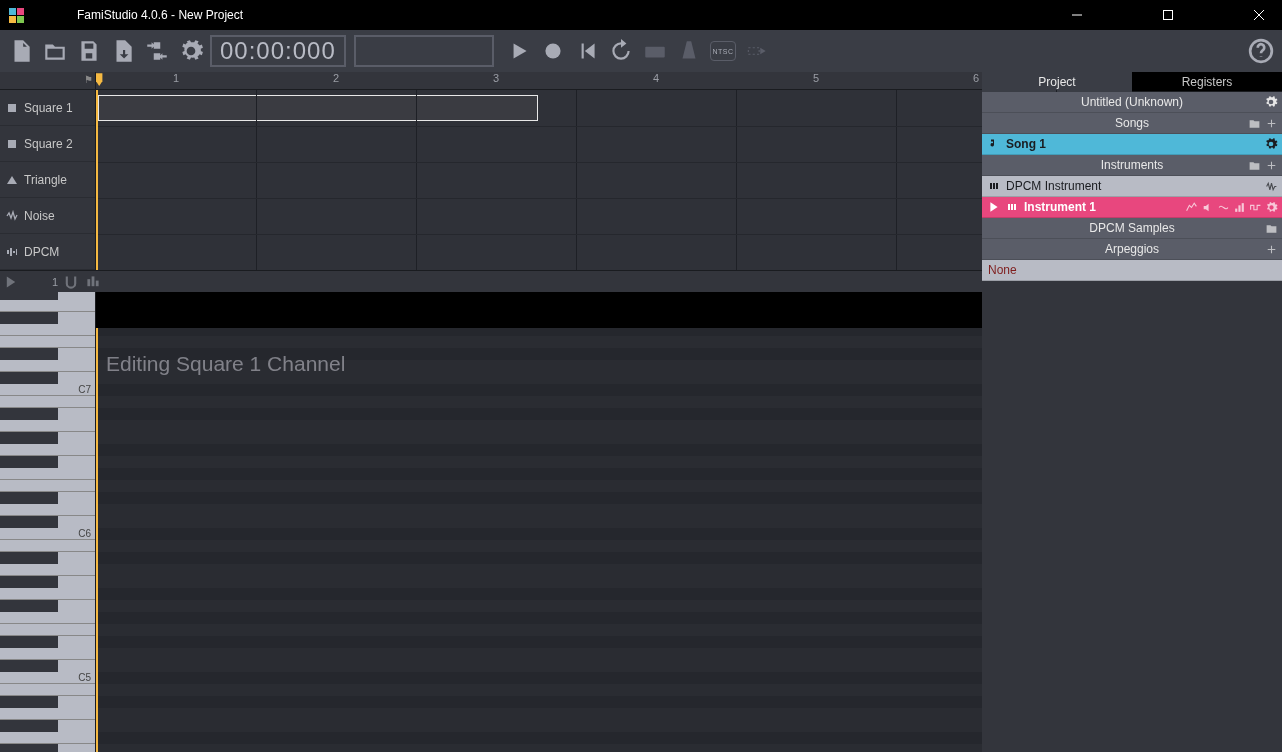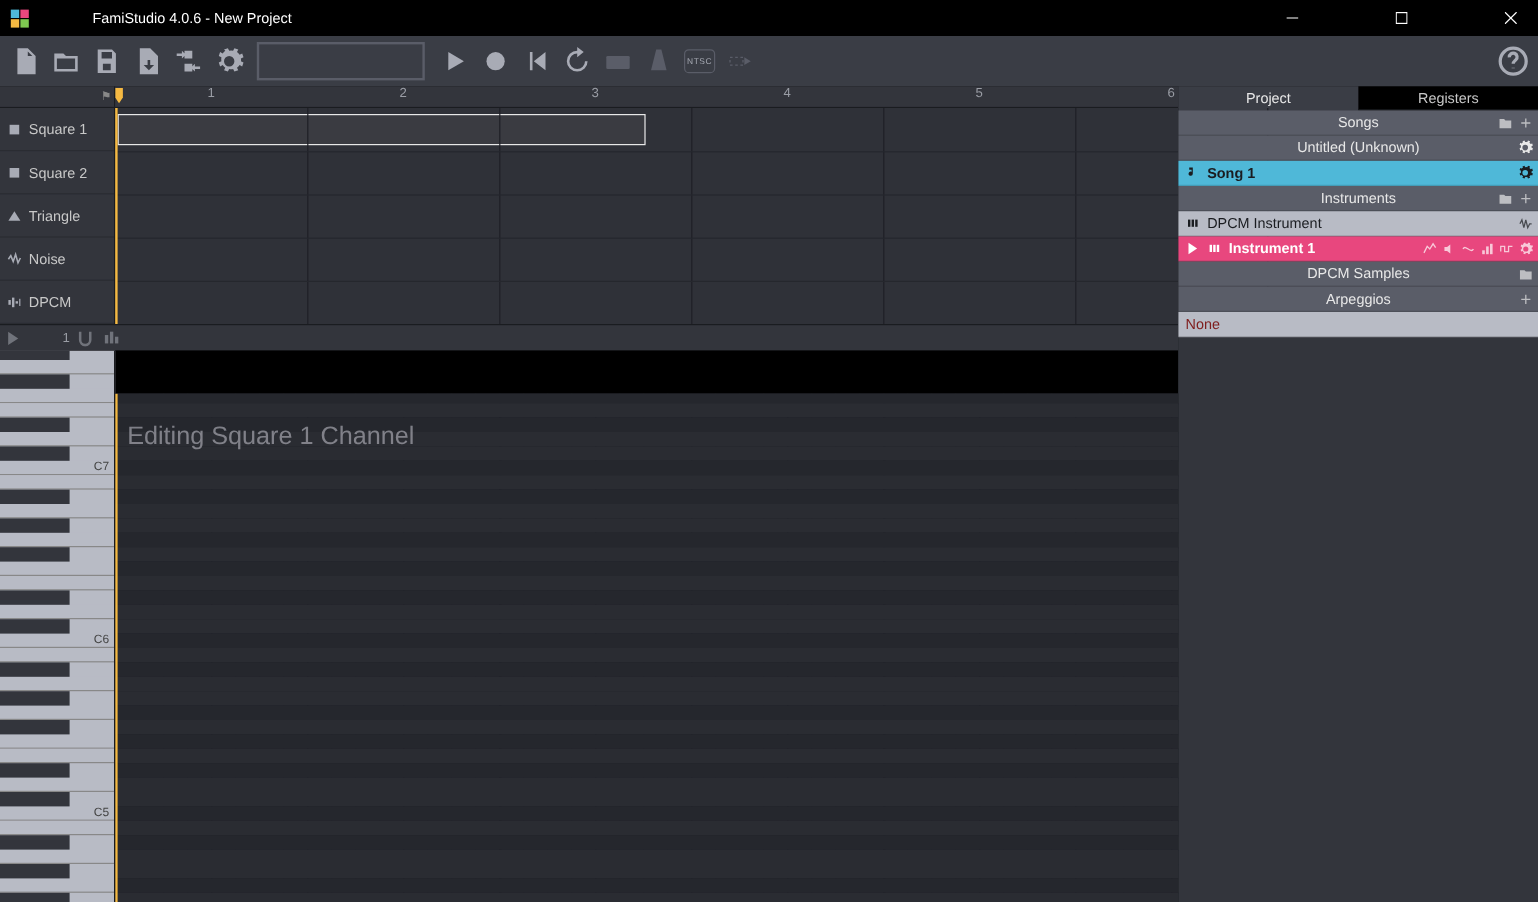--- a/index.html
+++ b/index.html
@@ -149,20 +149,21 @@
   <div class="tbtn">
       <svg viewBox="0 0 24 24">
         <path d="M7 4l3 3-3 3V8H3V6h4V4zm10 16l-3-3 3-3v2h4v2h-4v2zM9 14h6v6H9v-6zm0-10h6v6H9V4z"></path>
       </svg>
     </div>
   <div class="tbtn">
       <svg viewBox="0 0 24 24">
         <path d="M12 8a4 4 0 100 8 4 4 0 000-8zm9 4l2 1-1 3-2-1a8 8 0 01-2 2l1 2-3 1-1-2a8 8 0 01-3 0l-1 2-3-1 1-2a8 8 0 01-2-2l-2 1-1-3 2-1a8 8 0 010-3l-2-1 1-3 2 1a8 8 0 012-2L8 3l3-1 1 2a8 8 0 013 0l1-2 3 1-1 2a8 8 0 012 2l2-1 1 3-2 1a8 8 0 010 3z"></path>
       </svg>
     </div>
+  <div class="timecode">00:00:000</div>
   <div class="slider"></div>
   <div class="tbtn" style="margin-left:6px">
       <svg viewBox="0 0 24 24">
         <path d="M7 5v14l12-7z"></path>
       </svg>
     </div>
   <div class="tbtn">
       <svg viewBox="0 0 24 24">
         <circle cx="12" cy="12" r="7"></circle>
       </svg>
@@ -467,36 +468,36 @@
           <div class="hrow dark" style="top: 452px;"></div>
         </div>
     </div>
   </div>
 
   <div class="right">
     <div class="rtabs">
       <div class="rtab active">Project</div>
       <div class="rtab">Registers</div>
     </div>
+    <div class="rrow project-name">
+      <span>Untitled (Unknown)</span>
+      <svg class="gear" viewBox="0 0 24 24" fill="#e8e8e8">
+          <path d="M12 8a4 4 0 100 8 4 4 0 000-8zm9 4l2 1-1 3-2-1a8 8 0 01-2 2l1 2-3 1-1-2a8 8 0 01-3 0l-1 2-3-1 1-2a8 8 0 01-2-2l-2 1-1-3 2-1a8 8 0 010-3l-2-1 1-3 2 1a8 8 0 012-2L8 3l3-1 1 2a8 8 0 013 0l1-2 3 1-1 2a8 8 0 012 2l2-1 1 3-2 1a8 8 0 010 3z"></path>
+        </svg>
+    </div>
     <div class="rrow header">
       <span>Songs</span>
       <div class="ricons">
         <svg class="ri" viewBox="0 0 24 24" fill="#e8e8e8">
             <path d="M3 6h7l2 2h9v12H3z"></path>
           </svg>
         <svg class="ri" viewBox="0 0 24 24" fill="#e8e8e8">
             <path d="M11 5h2v6h6v2h-6v6h-2v-6H5v-2h6z"></path>
           </svg>
       </div>
-    </div>
-    <div class="rrow project-name">
-      <span>Untitled (Unknown)</span>
-      <svg class="gear" viewBox="0 0 24 24" fill="#e8e8e8">
-          <path d="M12 8a4 4 0 100 8 4 4 0 000-8zm9 4l2 1-1 3-2-1a8 8 0 01-2 2l1 2-3 1-1-2a8 8 0 01-3 0l-1 2-3-1 1-2a8 8 0 01-2-2l-2 1-1-3 2-1a8 8 0 010-3l-2-1 1-3 2 1a8 8 0 012-2L8 3l3-1 1 2a8 8 0 013 0l1-2 3 1-1 2a8 8 0 012 2l2-1 1 3-2 1a8 8 0 010 3z"></path>
-        </svg>
     </div>
     <div class="rrow song">
       <div class="rleft">
         <svg class="ricon-sm" viewBox="0 0 24 24" fill="#1a1c20">
             <path d="M12 3v10.5a3.5 3.5 0 11-2-3.2V7h-4V3h6z"></path>
           </svg>
         <span>Song 1</span>
       </div>
       <svg class="gear" viewBox="0 0 24 24" fill="#1a1c20">
           <path d="M12 8a4 4 0 100 8 4 4 0 000-8zm9 4l2 1-1 3-2-1a8 8 0 01-2 2l1 2-3 1-1-2a8 8 0 01-3 0l-1 2-3-1 1-2a8 8 0 01-2-2l-2 1-1-3 2-1a8 8 0 010-3l-2-1 1-3 2 1a8 8 0 012-2L8 3l3-1 1 2a8 8 0 013 0l1-2 3 1-1 2a8 8 0 012 2l2-1 1 3-2 1a8 8 0 010 3z"></path>

